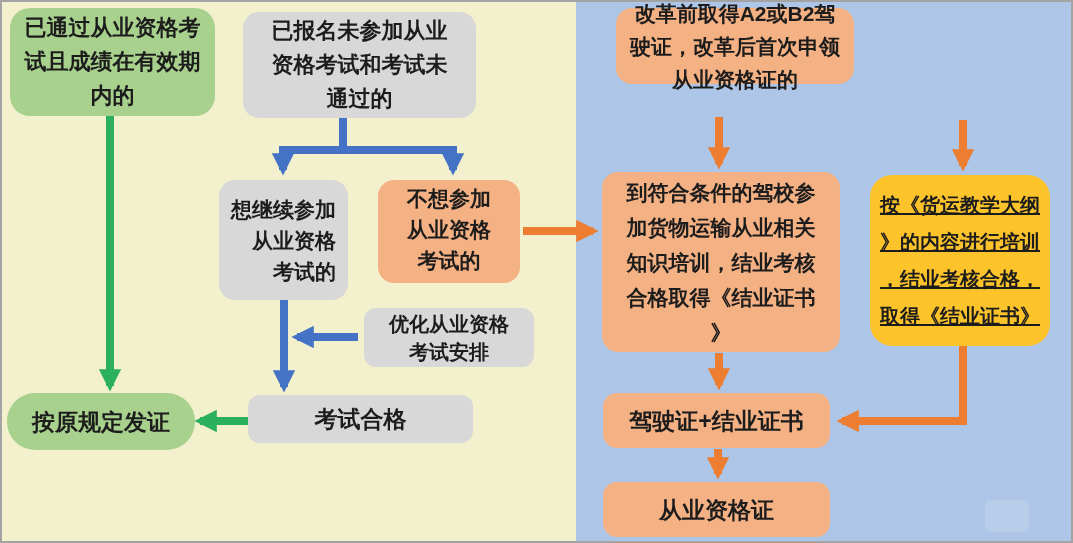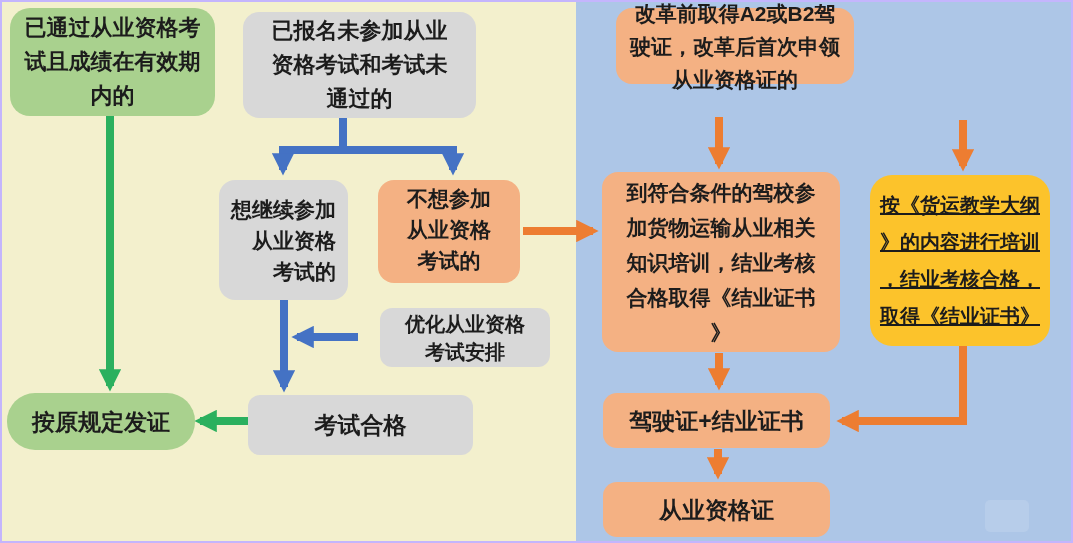--- a/index.html
+++ b/index.html
@@ -1,19 +1,19 @@
 <!DOCTYPE html>
 <html><head>
 <meta charset="utf-8">
 <style>
   html,body{margin:0;padding:0;background:#ffffff;}
   .canvas{
     position:relative;
     width:1073px;height:543px;
-    background:#c4b5fd;
+    background:#a3a3a3;
     font-family:"Liberation Sans", sans-serif;
     overflow:hidden;
   }
   .panel{position:absolute;top:2px;bottom:2px;}
   .panel.left{left:2px;width:574px;background:#f3f0cd;}
   .panel.right{left:576px;right:2px;background:#adc6e7;}
   .arrows{position:absolute;left:0;top:0;width:1073px;height:543px;pointer-events:none;}
   .node{
     position:absolute;
     display:flex;align-items:center;justify-content:center;
@@ -94,24 +94,24 @@
 通过的</div>
 
   <div class="node gray fs21" style="left:219px;top:180px;width:129px;height:120px;text-align:right;">想继续参加
 从业资格
 考试的</div>
 
   <div class="node orange fs21" style="left:378px;top:180px;width:142px;height:103px;font-family:Liberation Mono, monospace;">不想参加
 从业资格
 考试的</div>
 
-  <div class="node gray fs20" style="left:380px;top:308px;width:170px;height:59px;border-radius:12px;">优化从业资格
+  <div class="node gray fs20" style="left:364px;top:308px;width:170px;height:59px;border-radius:12px;">优化从业资格
 考试安排</div>
 
-  <div class="node gray fs23" style="left:248px;top:395px;width:225px;height:60px;border-radius:12px;">考试合格</div>
+  <div class="node gray fs23" style="left:248px;top:395px;width:225px;height:48px;border-radius:12px;">考试合格</div>
 
   <div class="node green fs23" style="left:7px;top:393px;width:188px;height:57px;border-radius:28px;">按原规定发证</div>
 
   <div class="node orange fs21w" style="left:616px;top:8px;width:238px;height:76px;">改革前取得A2或B2驾
 驶证，改革后首次申领
 从业资格证的</div>
 
 
   <div class="node orange fs21 lh35" style="left:602px;top:172px;width:238px;height:180px;">到符合条件的驾校参
 加货物运输从业相关

